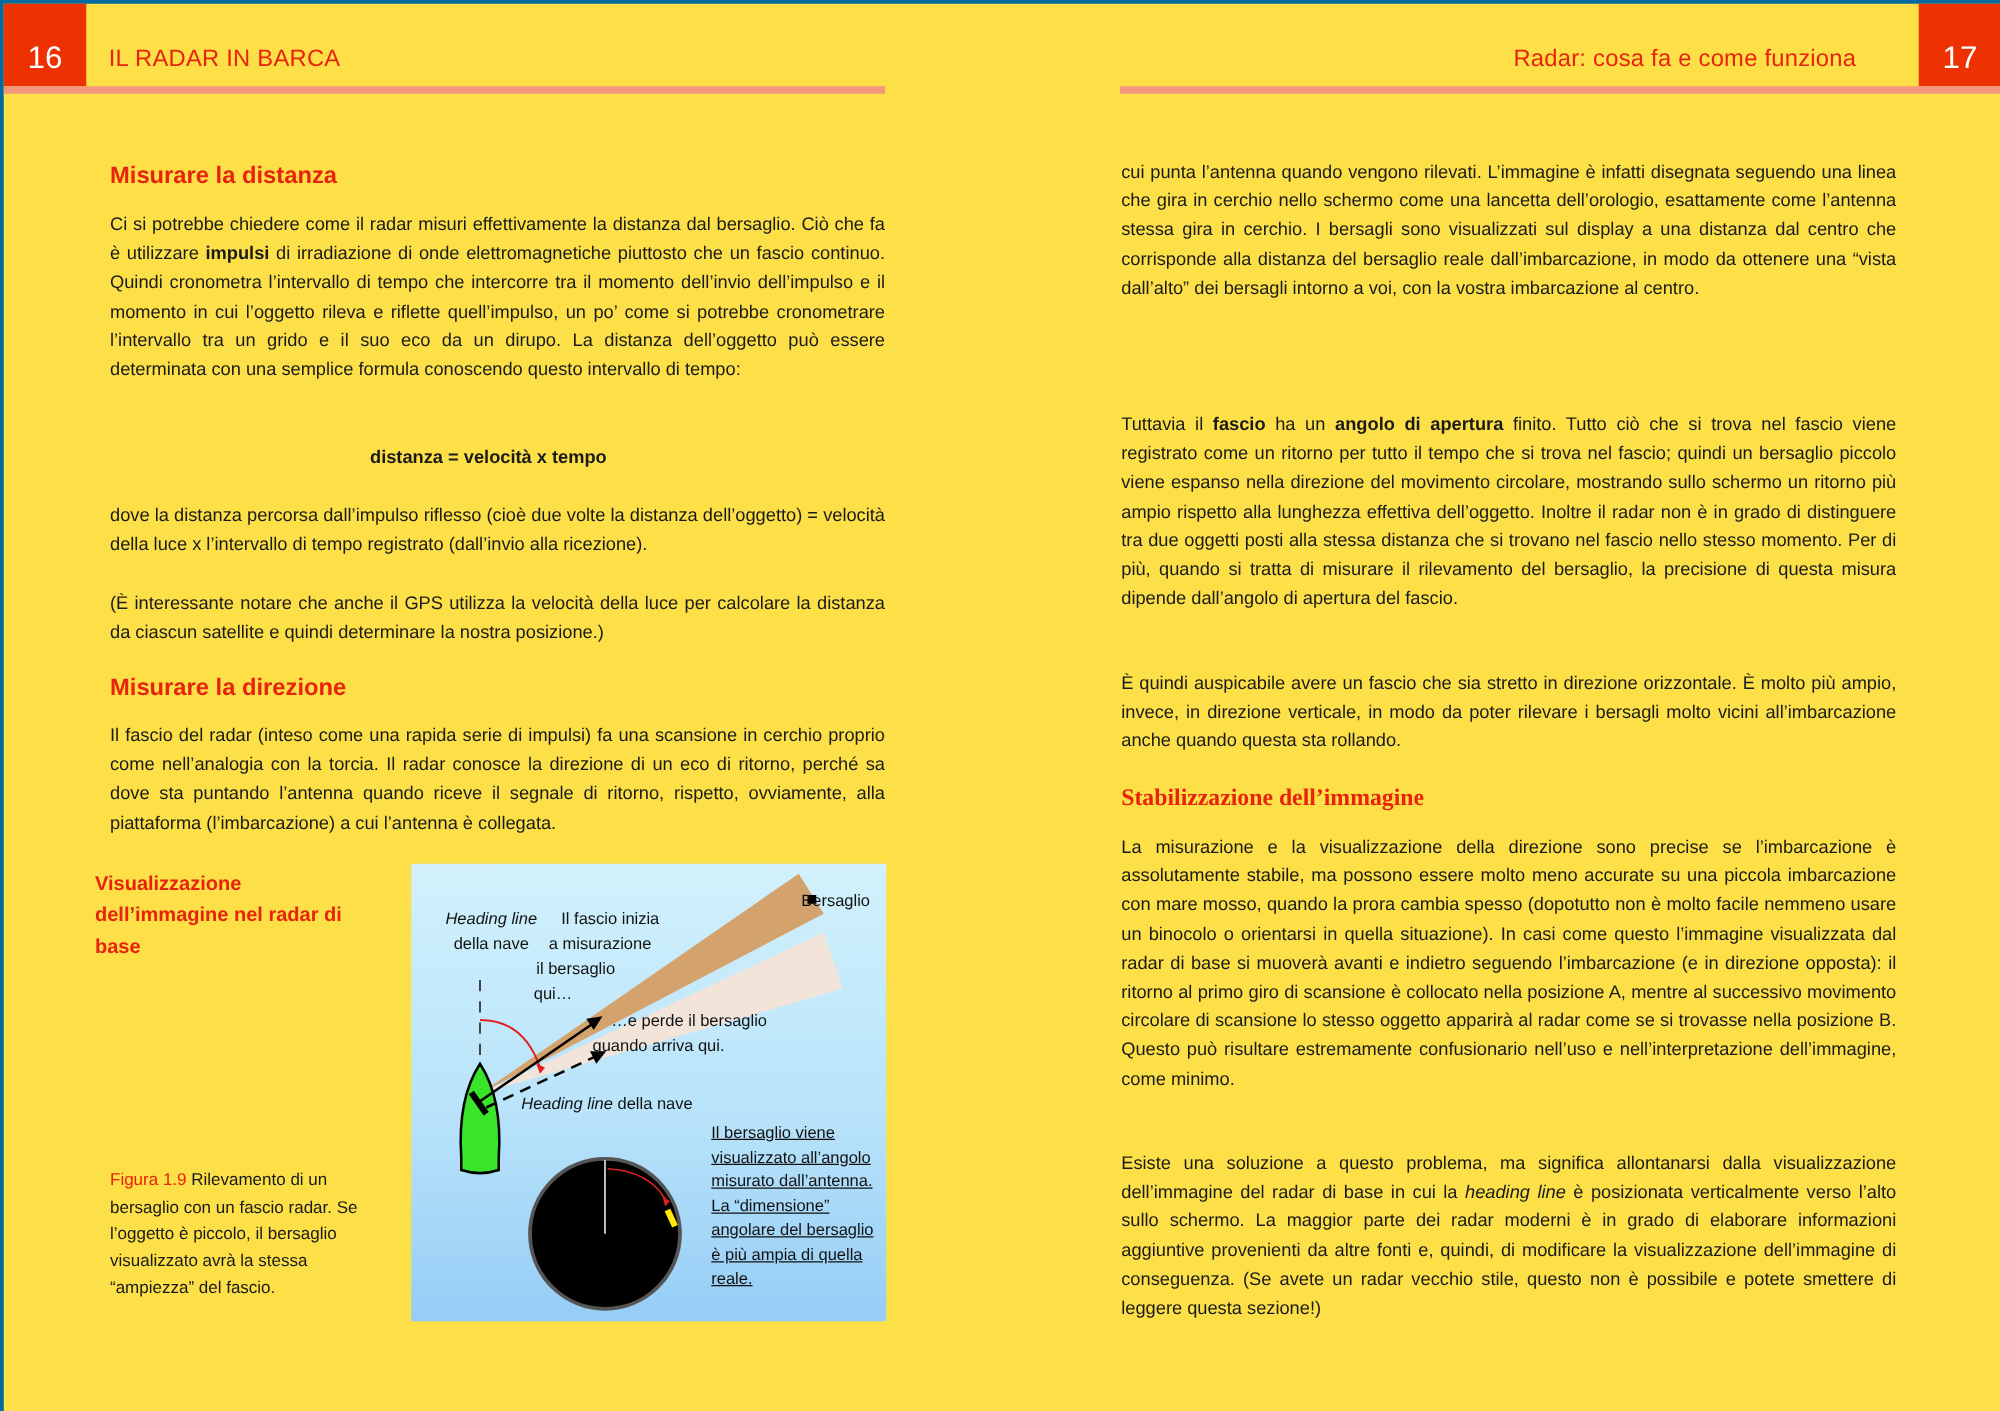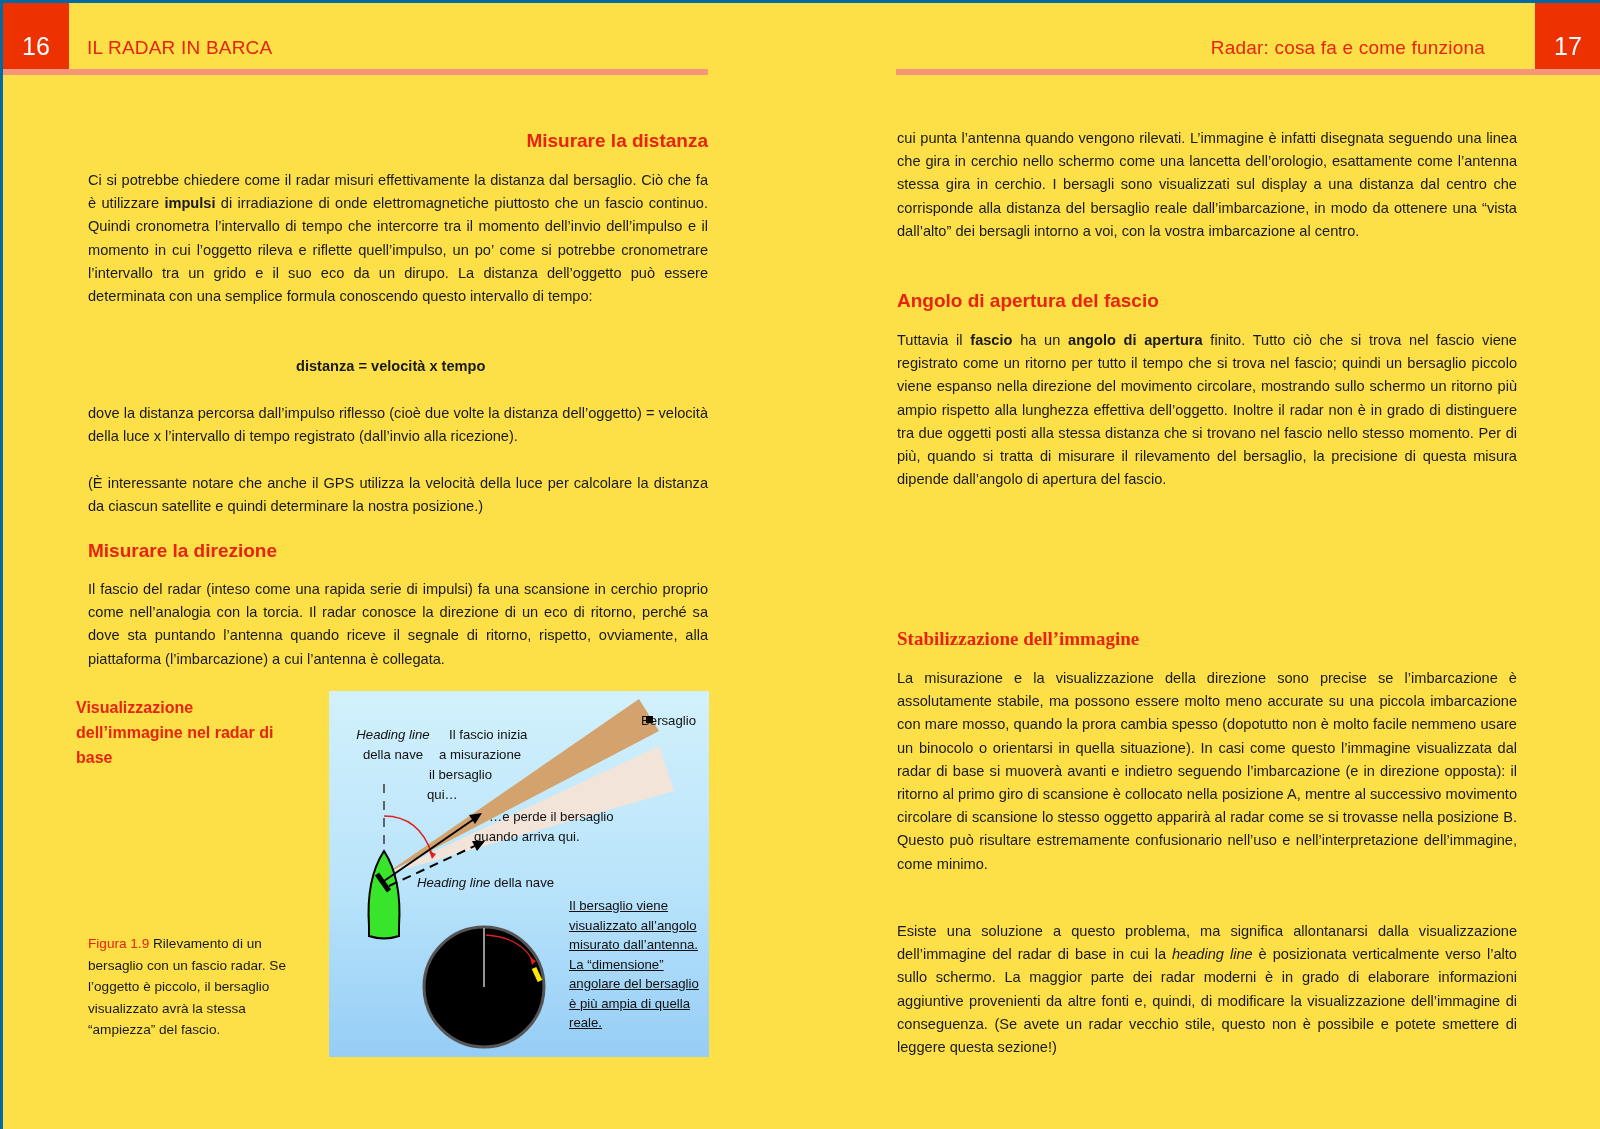--- a/index.html
+++ b/index.html
@@ -64,21 +64,21 @@
 <div class="spread">
 
   <div class="pgnum left">16</div>
   <div class="runhead left">IL RADAR IN BARCA</div>
   <div class="rule left"></div>
 
   <div class="runhead right">Radar: cosa fa e come funziona</div>
   <div class="pgnum right">17</div>
   <div class="rule right"></div>
 
-  <h2 class="lp" style="top:127px;text-align:right;">Misurare la distanza</h2>
+  <h2 class="lp" style="top:127px;">Misurare la distanza</h2>
   <p class="para lp" style="top:166px;"><span>Ci si potrebbe chiedere come il radar misuri effettivamente la distanza dal bersaglio. Ciò che fa è utilizzare </span><b>impulsi</b><span> di irradiazione di onde elettromagnetiche piuttosto che un fascio continuo. Quindi cronometra l’intervallo di tempo che intercorre tra il momento dell’invio dell’impulso e il momento in cui l’oggetto rileva e riflette quell’impulso, un po’ come si potrebbe cronometrare l’intervallo tra un grido e il suo eco da un dirupo. La distanza dell’oggetto può essere determinata con una semplice formula conoscendo questo intervallo di tempo:</span></p>
   <div class="formula" style="left:293px; top:355px;">distanza = velocità x tempo</div>
   <p class="para lp" style="top:399px;">dove la distanza percorsa dall’impulso riflesso (cioè due volte la distanza dell’oggetto) = velocità della luce x l’intervallo di tempo registrato (dall’invio alla ricezione).</p>
   <p class="para lp" style="top:469px;">(È interessante notare che anche il GPS utilizza la velocità della luce per calcolare la distanza da ciascun satellite e quindi determinare la nostra posizione.)</p>
 
   <h2 class="lp" style="top:537px;">Misurare la direzione</h2>
   <p class="para lp" style="top:575px;">Il fascio del radar (inteso come una rapida serie di impulsi) fa una scansione in cerchio proprio come nell’analogia con la torcia. Il radar conosce la direzione di un eco di ritorno, perché sa dove sta puntando l’antenna quando riceve il segnale di ritorno, rispetto, ovviamente, alla piattaforma (l’imbarcazione) a cui l’antenna è collegata.</p>
 
   <h2 style="left:73px; top:692px; width:215px; font-size:16px; line-height:25px;">Visualizzazione dell’immagine nel radar di base</h2>
 
@@ -137,20 +137,20 @@
       <div>misurato dall’antenna.</div>
       <div>La “dimensione”</div>
       <div>angolare del bersaglio</div>
       <div>è più ampia di quella</div>
       <div>reale.</div>
     </div>
   </div>
 
   <p class="para rp" style="top:124px;">cui punta l’antenna quando vengono rilevati. L’immagine è infatti disegnata seguendo una linea che gira in cerchio nello schermo come una lancetta dell’orologio, esattamente come l’antenna stessa gira in cerchio. I bersagli sono visualizzati sul display a una distanza dal centro che corrisponde alla distanza del bersaglio reale dall’imbarcazione, in modo da ottenere una “vista dall’alto” dei bersagli intorno a voi, con la vostra imbarcazione al centro.</p>
 
-  <h2 class="rp" style="top:287px;">Angolo di apertura del fascio</h2>
   <p class="para rp" style="top:326px;"><span>Tuttavia il </span><b>fascio</b><span> ha un </span><b>angolo di apertura</b><span> finito. Tutto ciò che si trova nel fascio viene registrato come un ritorno per tutto il tempo che si trova nel fascio; quindi un bersaglio piccolo viene espanso nella direzione del movimento circolare, mostrando sullo schermo un ritorno più ampio rispetto alla lunghezza effettiva dell’oggetto. Inoltre il radar non è in grado di distinguere tra due oggetti posti alla stessa distanza che si trovano nel fascio nello stesso momento. Per di più, quando si tratta di misurare il rilevamento del bersaglio, la precisione di questa misura dipende dall’angolo di apertura del fascio.</span></p>
+  <p class="para rp" style="top:533px;">È quindi auspicabile avere un fascio che sia stretto in direzione orizzontale. È molto più ampio, invece, in direzione verticale, in modo da poter rilevare i bersagli molto vicini all’imbarcazione anche quando questa sta rollando.</p>
 
   <h2 class="rp" style="top:625px;font-family:Liberation Serif, serif;">Stabilizzazione dell’immagine</h2>
   <p class="para rp" style="top:664px;">La misurazione e la visualizzazione della direzione sono precise se l’imbarcazione è assolutamente stabile, ma possono essere molto meno accurate su una piccola imbarcazione con mare mosso, quando la prora cambia spesso (dopotutto non è molto facile nemmeno usare un binocolo o orientarsi in quella situazione). In casi come questo l’immagine visualizzata dal radar di base si muoverà avanti e indietro seguendo l’imbarcazione (e in direzione opposta): il ritorno al primo giro di scansione è collocato nella posizione A, mentre al successivo movimento circolare di scansione lo stesso oggetto apparirà al radar come se si trovasse nella posizione B. Questo può risultare estremamente confusionario nell’uso e nell’interpretazione dell’immagine, come minimo.</p>
   <p class="para rp" style="top:917px;"><span>Esiste una soluzione a questo problema, ma significa allontanarsi dalla visualizzazione dell’immagine del radar di base in cui la </span><i>heading line</i><span> è posizionata verticalmente verso l’alto sullo schermo. La maggior parte dei radar moderni è in grado di elaborare informazioni aggiuntive provenienti da altre fonti e, quindi, di modificare la visualizzazione dell’immagine di conseguenza. (Se avete un radar vecchio stile, questo non è possibile e potete smettere di leggere questa sezione!)</span></p>
 
 </div>
 
 </body></html>

